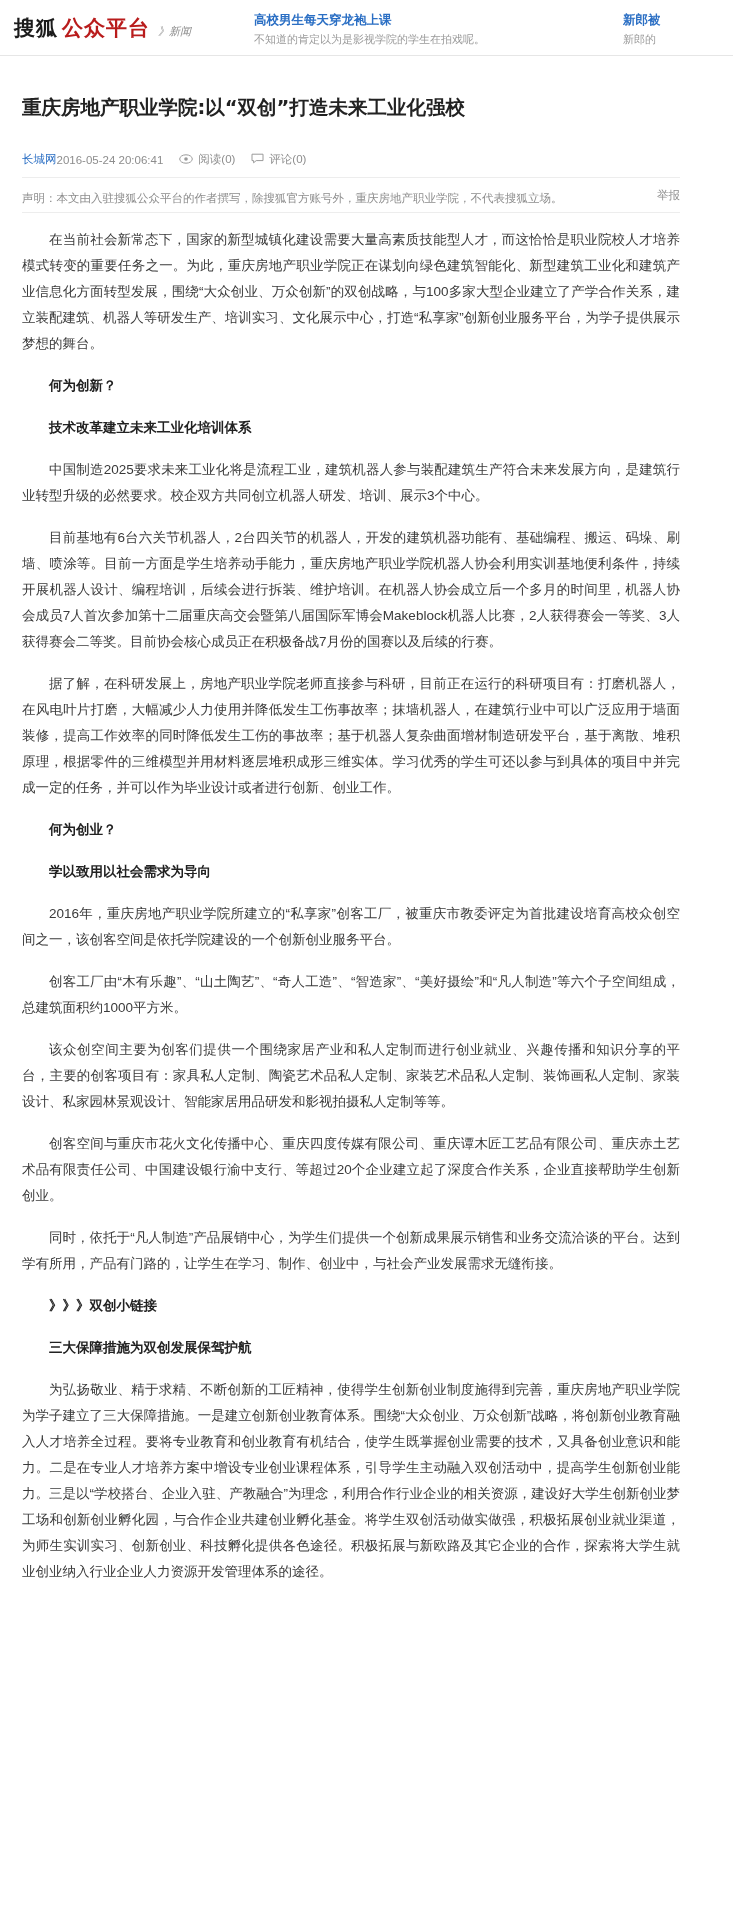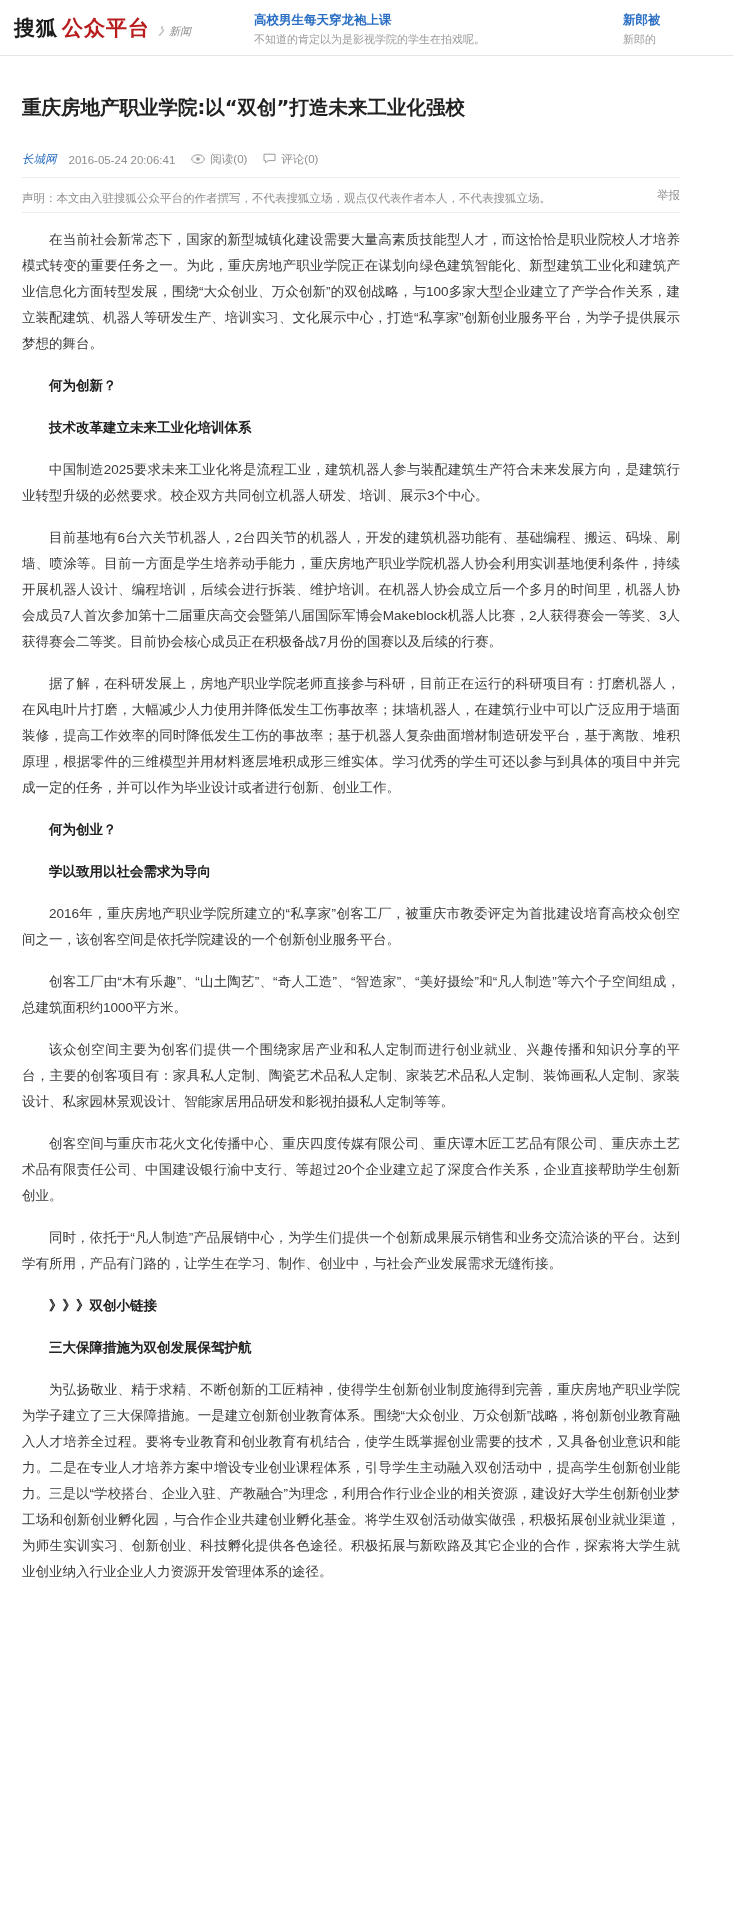--- a/index.html
+++ b/index.html
@@ -108,22 +108,20 @@
   .meta-row {
     display: flex;
     align-items: center;
     font-size: 11.5px;
     color: #8d8d8d;
     padding-bottom: 10px;
     border-bottom: 1px solid #ededed;
   }
   .meta-source {
     color: #2b6fc4;
-    margin-right: 12px;
-    font-style: italic;
   }
   .meta-date { margin-right: 16px; }
   .meta-stat {
     display: flex;
     align-items: center;
     margin-right: 16px;
     color: #8d8d8d;
   }
   .icon-eye, .icon-comment {
     display: inline-block;
@@ -213,21 +211,21 @@
       <span class="icon-comment">
         <svg width="13" height="11" viewBox="0 0 13 11">
             <path d="M1 1.2h11v6.4H5.2L2.6 9.8V7.6H1z" fill="none" stroke="#9a9a9a" stroke-width="1"></path>
           </svg>
       </span>
       <span>评论(0)</span>
     </span>
   </div>
 
   <div class="disclaimer-row">
-    <div class="disclaimer">声明：本文由入驻搜狐公众平台的作者撰写，不代表搜狐立场，观点仅代表作者本人，不代表搜狐立场。</div>
+    <div class="disclaimer">声明：本文由入驻搜狐公众平台的作者撰写，除搜狐官方账号外，重庆房地产职业学院，不代表搜狐立场。</div>
     <div class="report-btn">举报</div>
   </div>
 
   <div class="body-content" id="body-content">
       <p>在当前社会新常态下，国家的新型城镇化建设需要大量高素质技能型人才，而这恰恰是职业院校人才培养模式转变的重要任务之一。为此，重庆房地产职业学院正在谋划向绿色建筑智能化、新型建筑工业化和建筑产业信息化方面转型发展，围绕“大众创业、万众创新”的双创战略，与100多家大型企业建立了产学合作关系，建立装配建筑、机器人等研发生产、培训实习、文化展示中心，打造“私享家”创新创业服务平台，为学子提供展示梦想的舞台。</p>
       <p class="sub-head">何为创新？</p>
       <p class="sub-head-2">技术改革建立未来工业化培训体系</p>
       <p>中国制造2025要求未来工业化将是流程工业，建筑机器人参与装配建筑生产符合未来发展方向，是建筑行业转型升级的必然要求。校企双方共同创立机器人研发、培训、展示3个中心。</p>
       <p>目前基地有6台六关节机器人，2台四关节的机器人，开发的建筑机器功能有、基础编程、搬运、码垛、刷墙、喷涂等。目前一方面是学生培养动手能力，重庆房地产职业学院机器人协会利用实训基地便利条件，持续开展机器人设计、编程培训，后续会进行拆装、维护培训。在机器人协会成立后一个多月的时间里，机器人协会成员7人首次参加第十二届重庆高交会暨第八届国际军博会Makeblock机器人比赛，2人获得赛会一等奖、3人获得赛会二等奖。目前协会核心成员正在积极备战7月份的国赛以及后续的行赛。</p>
       <p>据了解，在科研发展上，房地产职业学院老师直接参与科研，目前正在运行的科研项目有：打磨机器人，在风电叶片打磨，大幅减少人力使用并降低发生工伤事故率；抹墙机器人，在建筑行业中可以广泛应用于墙面装修，提高工作效率的同时降低发生工伤的事故率；基于机器人复杂曲面增材制造研发平台，基于离散、堆积原理，根据零件的三维模型并用材料逐层堆积成形三维实体。学习优秀的学生可还以参与到具体的项目中并完成一定的任务，并可以作为毕业设计或者进行创新、创业工作。</p>

